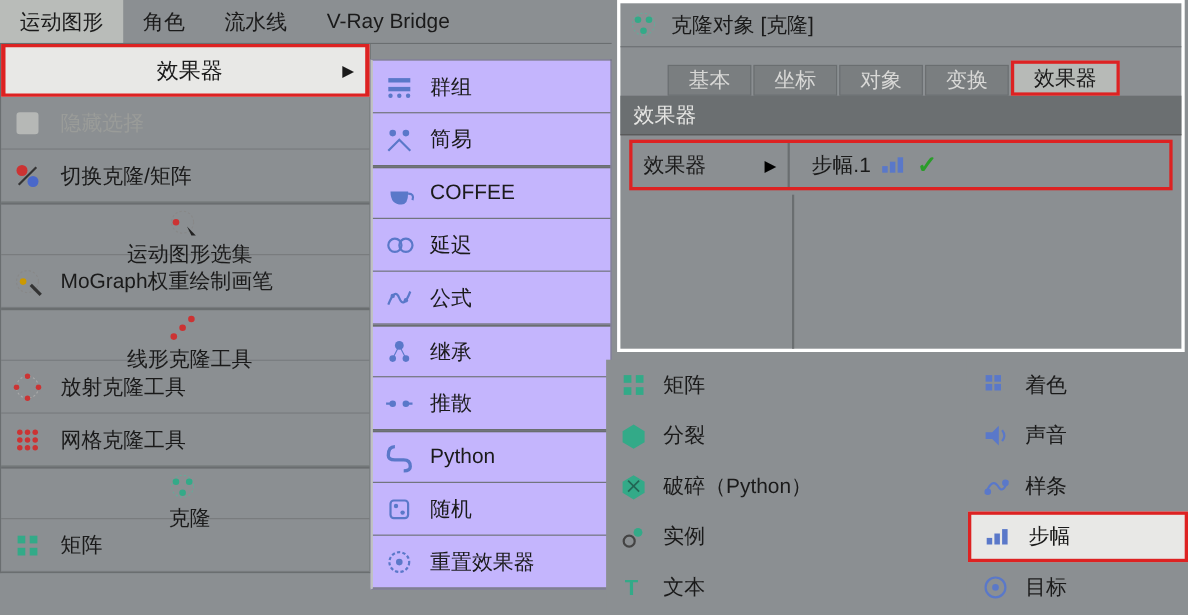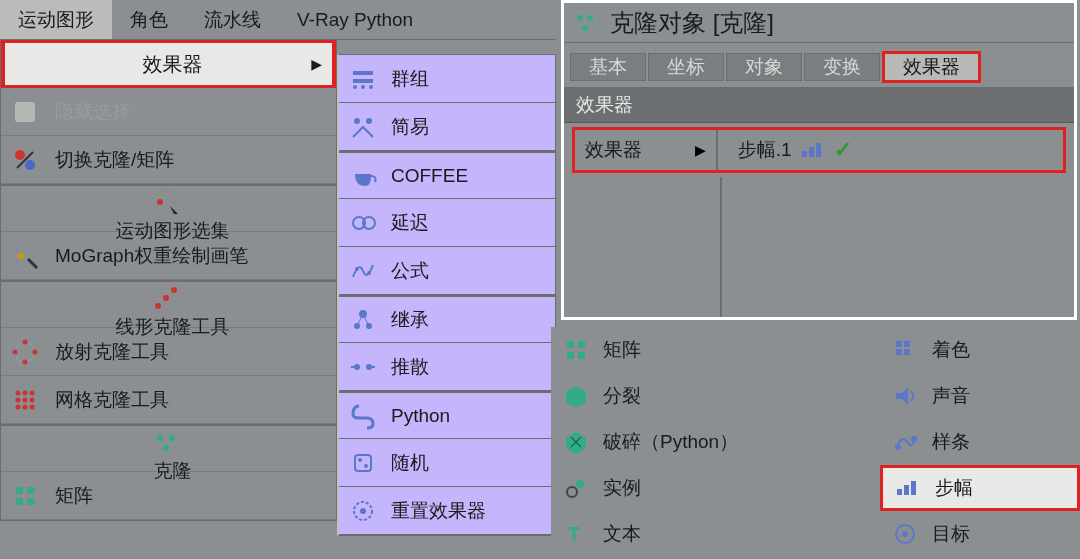--- a/index.html
+++ b/index.html
@@ -21,23 +21,23 @@
   .dim { color: #9a9c99; }
 
   
   .submenu { position: absolute; left: 337px; top: 54px; width: 219px; background: #c4b5fd; border: 1px solid #6a6e70; border-left: 2px solid #bfc2bf; }
   .submenu-row { display: flex; align-items: center; height: 48px; padding-left: 8px; font-size: 19px; color: #1a1a1a; border-bottom: 1px solid #6a6e70; }
   .submenu-row .ico { width: 32px; height: 32px; margin-right: 12px; flex-shrink: 0; display: flex; align-items: center; justify-content: center; }
   .submenu-row.sep { border-top: 2px solid #6a6e70; }
 
   
   .attr-panel { position: absolute; left: 561px; top: 0; width: 516px; height: 320px; background: #8b8f92; border: 3px solid #fff; }
-  .attr-header { display: flex; align-items: center; height: 40px; padding-left: 8px; font-size: 24px; color: #1a1a1a; border-bottom: 1px solid #6a6e70; }
+  .attr-header { display: flex; align-items: center; height: 40px; padding-left: 8px; font-size: 19px; color: #1a1a1a; border-bottom: 1px solid #6a6e70; }
   .attr-header .ico { width: 28px; height: 28px; margin-right: 10px; }
-  .attr-tabs { display: flex; height: 44px; align-items: center; padding: 4px 6px 0 6px; gap: 2px; }
+  .attr-tabs { display: flex; height: 44px; align-items: flex-end; padding: 4px 6px 0 19px; gap: 2px; margin-left: 24px; }
   .attr-tab { flex: 0 0 auto; padding: 0 18px; display: flex; align-items: center; font-size: 19px; background: #7a7e80; color: #d8d8d6; border: 1px solid #6a6e70; }
   .attr-tab.selected { background: #b7bab7; color: #1a1a1a; border: 3px solid #d22; }
   .attr-section { height: 36px; background: #6b6f71; color: #e6e6e4; display: flex; align-items: center; padding-left: 12px; font-size: 19px; border-bottom: 1px solid #555; }
   .attr-field { display: flex; align-items: center; height: 46px; padding-left: 10px; border: 3px solid #d22; margin: 4px 8px; }
   .attr-field .label { width: 110px; font-size: 19px; color: #1a1a1a; }
   .attr-field .arrow { margin-right: 10px; font-size: 14px; }
   .attr-field .value { flex: 1; display: flex; align-items: center; border-left: 2px solid #6a6e70; height: 100%; padding-left: 20px; font-size: 19px; color: #1a1a1a; gap: 8px; }
   .attr-field .chk { color: #2a9d2a; font-size: 22px; font-weight: bold; }
   .attr-body { height: 140px; display:flex; padding: 0 8px; }
   .attr-body .leftc { width:150px; border-right:2px solid #6a6e70; }
@@ -60,21 +60,21 @@
   <div class="menubar-item active">
       <span>运动图形</span>
     </div>
   <div class="menubar-item">
       <span>角色</span>
     </div>
   <div class="menubar-item">
       <span>流水线</span>
     </div>
   <div class="menubar-item">
-      <span>V-Ray Python</span>
+      <span>V-Ray Bridge</span>
     </div>
 </div>
 
 <div class="dropdown">
   <div class="dropdown-row effector-row">
     <span class="label">效果器</span>
     <span class="arrow">▶</span>
   </div>
 
   <div class="dropdown-row">

